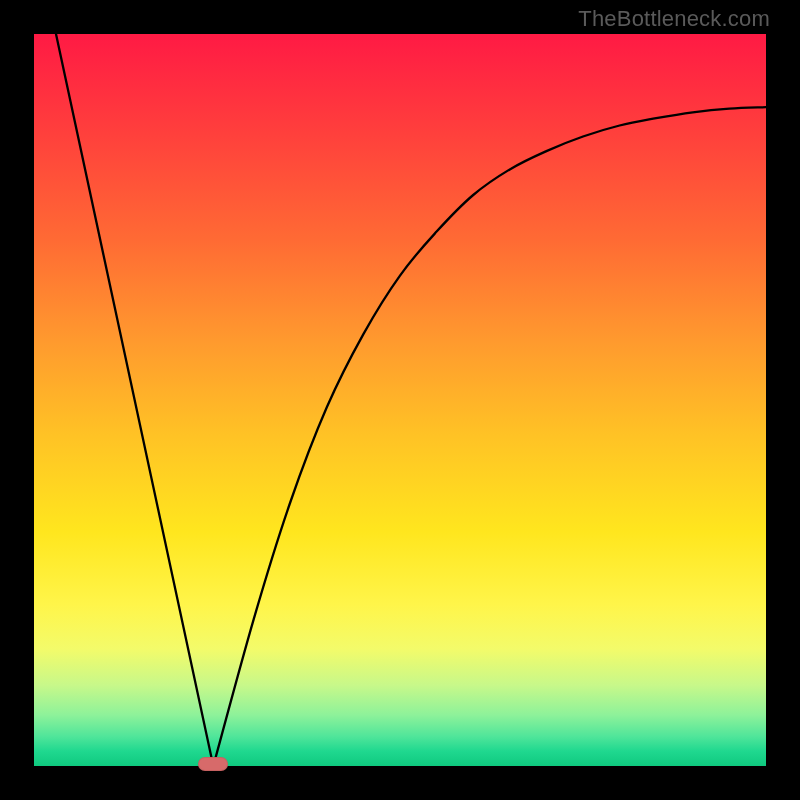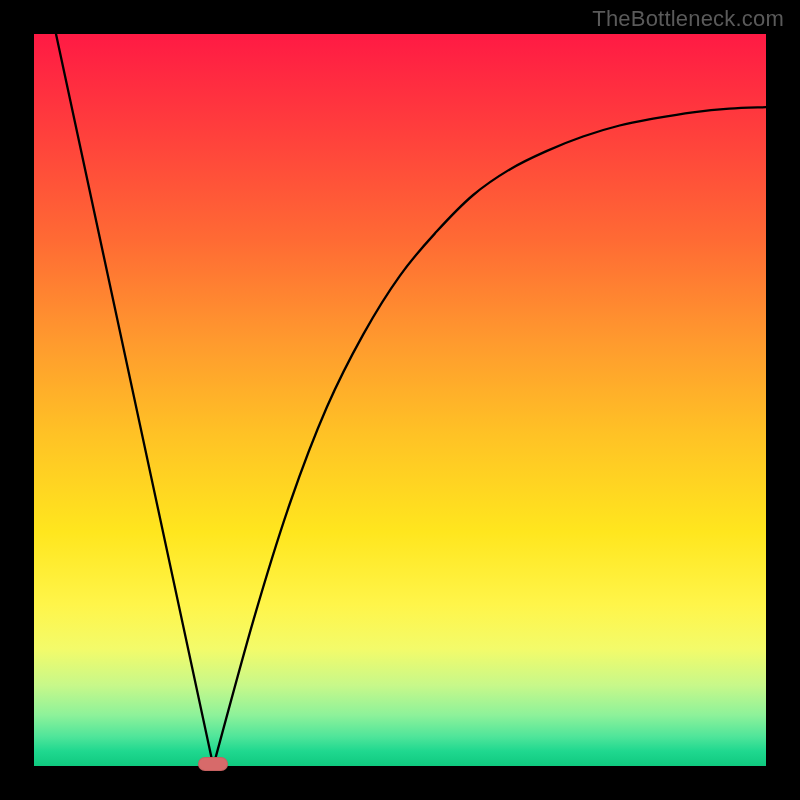--- a/index.html
+++ b/index.html
@@ -37,21 +37,21 @@
       #c7f88a 89%,
       #8ef29a 93%,
       #4fe59a 96%,
       #1fd88f 98%,
       #0fc97f 100%
     );
   }
   .watermark {
     position: absolute;
     top: 6px;
-    right: 16px;
+    right: 30px;
     color: #5a5a5a;
     font-size: 22px;
     font-weight: 500;
     letter-spacing: 0.2px;
     user-select: none;
     margin-left: 43px;
   }
   svg.curve {
     position: absolute;
     left: 0; top: 0;

